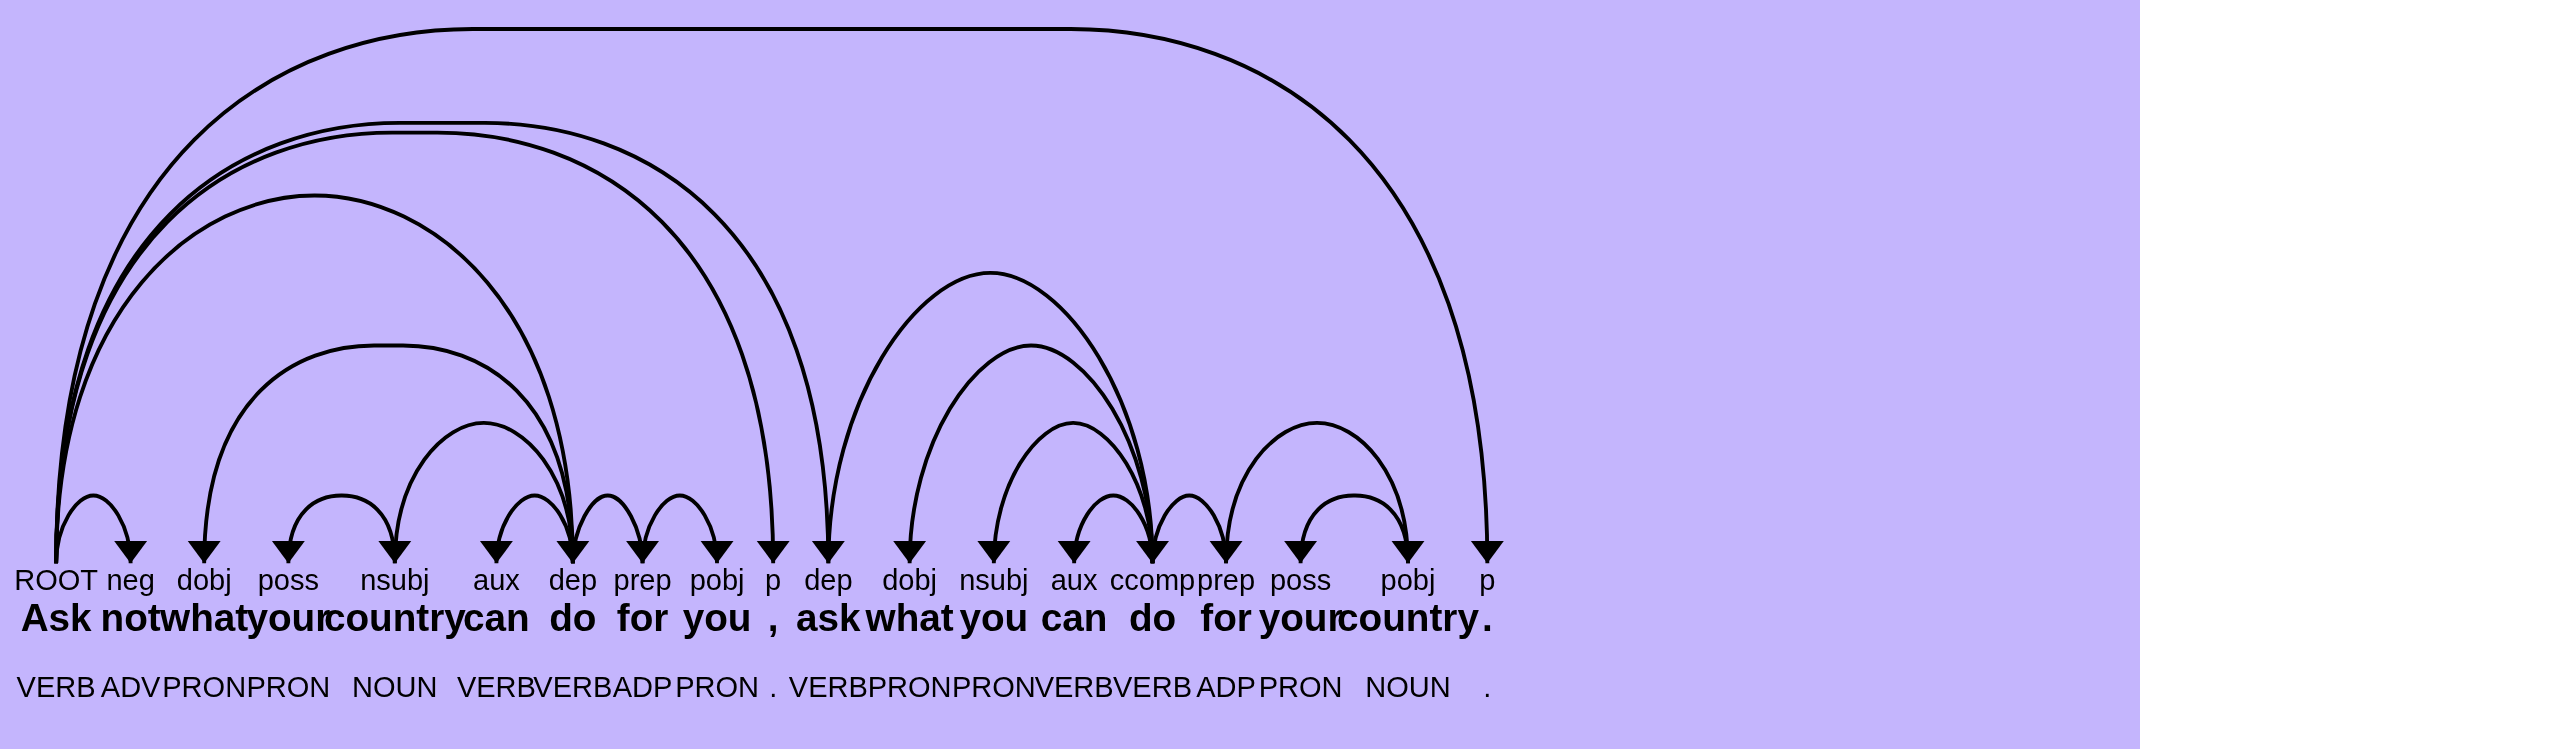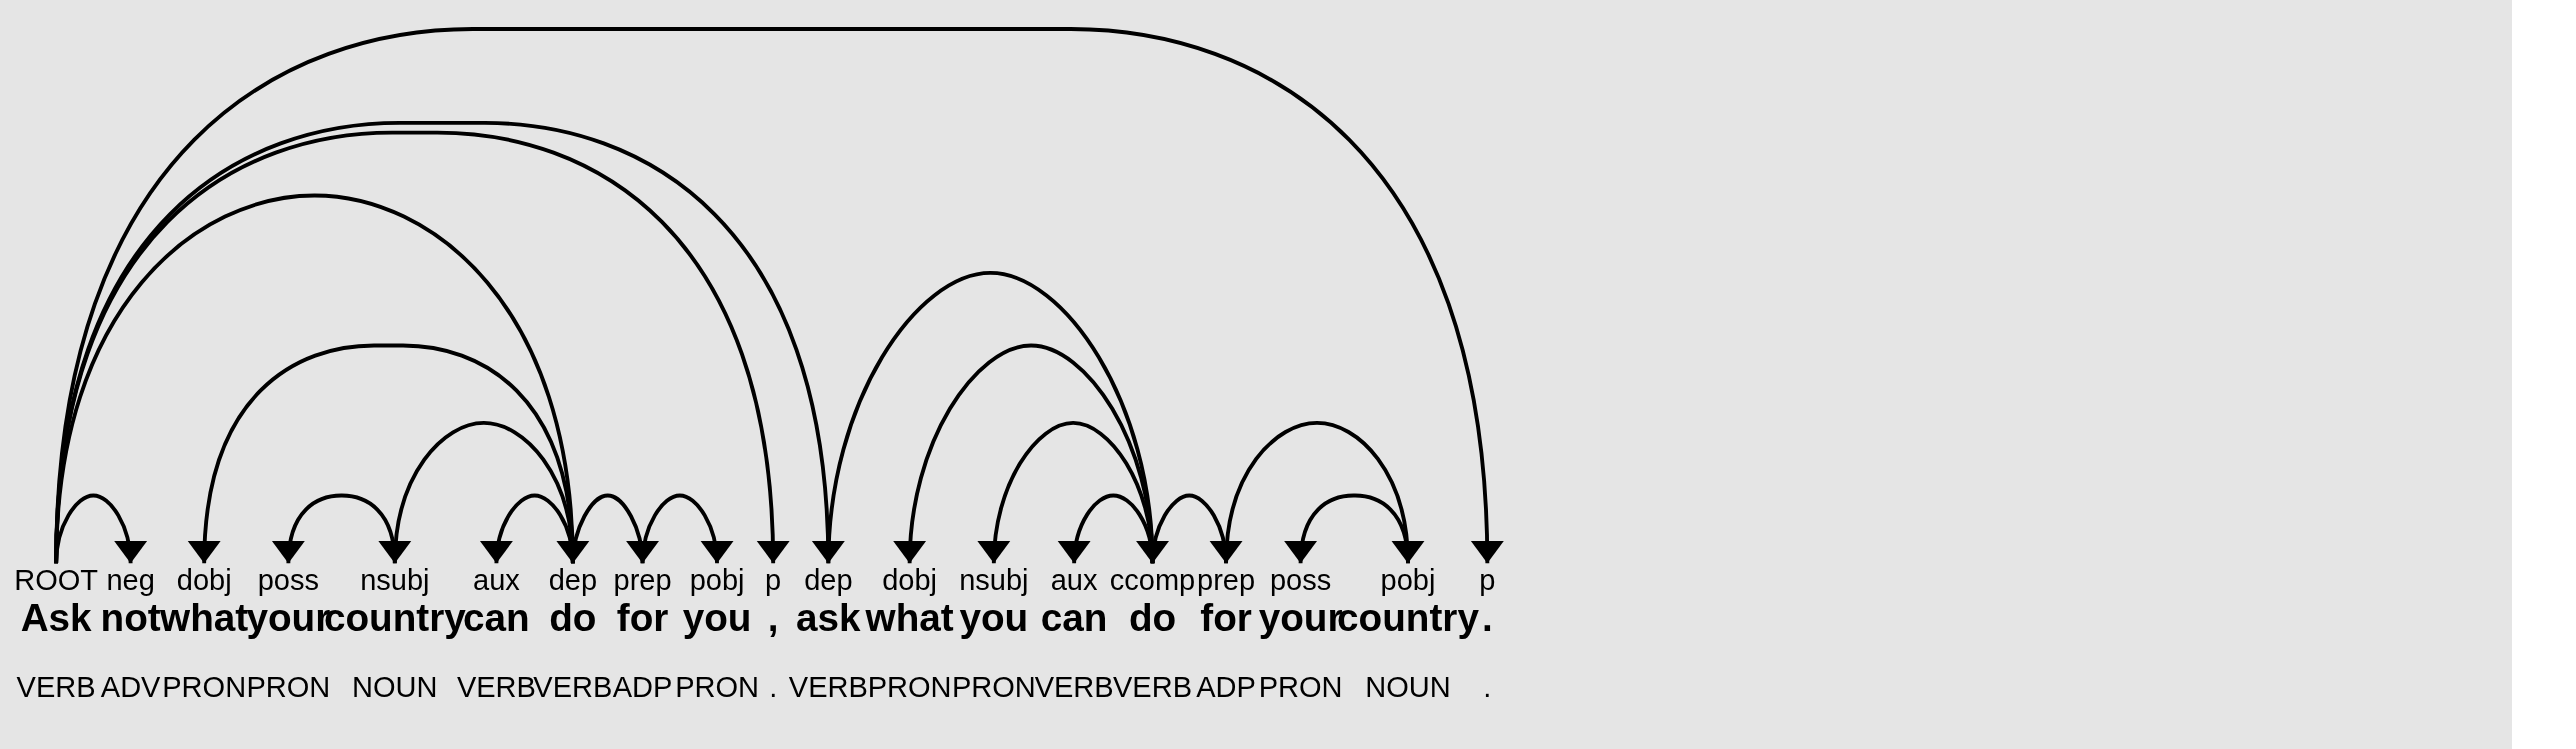--- a/index.html
+++ b/index.html
@@ -6,23 +6,23 @@
     margin: 0;
     padding: 0;
     background: #ffffff;
   }
   body {
     font-family: "Liberation Sans", sans-serif;
     color: #000000;
   }
   #stage {
     position: relative;
-    width: 2512px;
+    width: 2140px;
     height: 750px;
-    background: #e5e5e5;
+    background: #c4b5fd;
     overflow: hidden;
     text-decoration: underline;
   }
   svg#parse-svg {
     display: block;
     width: 2576px;
     height: 750px;
   }
   .arc-path {
     fill: none;

